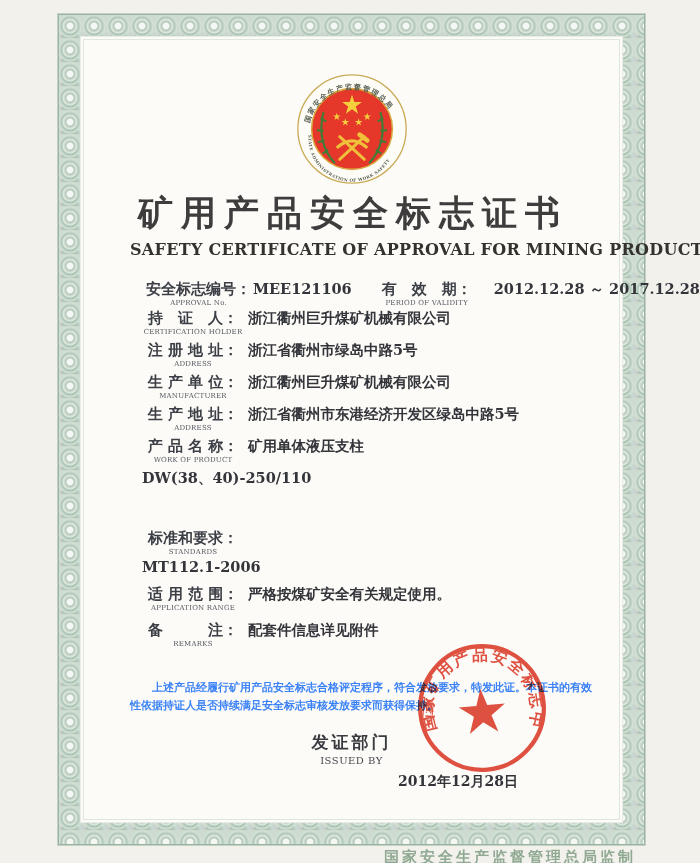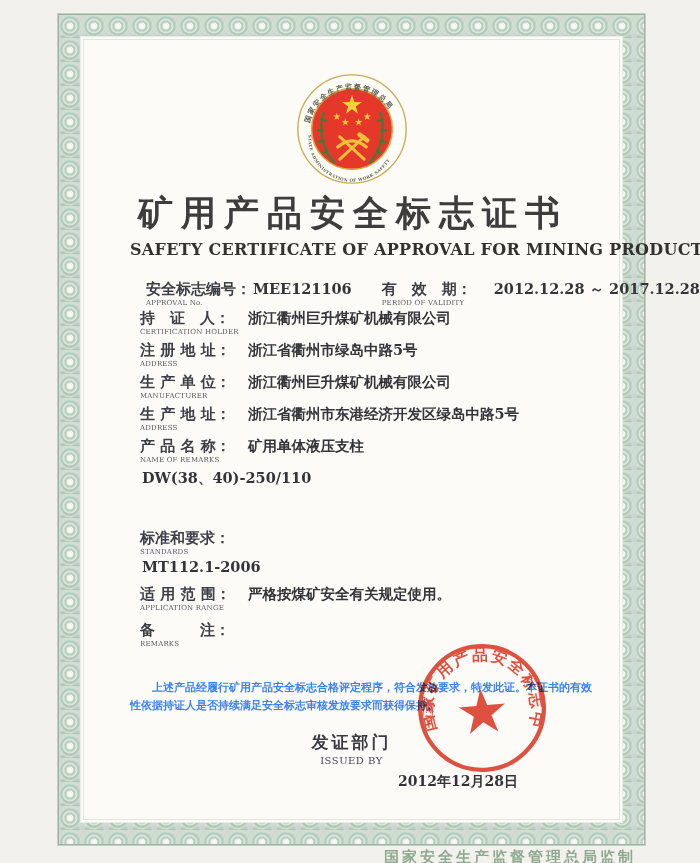--- a/index.html
+++ b/index.html
@@ -36,21 +36,21 @@
   .title-en{
     margin-top:3px;text-align:center;font-size:16px;font-weight:bold;
     letter-spacing:.3px;color:#34322f;white-space:nowrap;
   }
   
   .rows{margin-top:20px;}
   .row{display:flex;align-items:flex-start;margin:0 0 3px 10px;}
   .row1{margin-left:16px;display:flex;}
   .row1 .pair{display:flex;align-items:flex-start;}
   .row1 .pair + .pair{margin-left:30px;gap:20px;}
-  .lbl{flex:none;}
+  .lbl{flex:none;text-align:center;}
   .lbl-w{width:106px;}
   .cn{font-size:15px;font-weight:bold;color:#3d3f47;line-height:20px;white-space:nowrap;}
   .en{font-size:7px;color:#565962;line-height:9px;letter-spacing:.2px;white-space:nowrap;}
   .val{font-size:14.5px;font-weight:600;color:#34353b;line-height:20px;white-space:nowrap;padding-left:2px;}
   .gap-std{margin-top:40px;flex-direction:column;}
   .std{margin-bottom:7px;}
   
   .statement{
     margin:30px 0 0 0;width:462px;font-size:11px;line-height:1.62;
     font-weight:600;color:#3b82f6;text-indent:2em;text-align:justify;
@@ -165,21 +165,21 @@
         <div class="lbl lbl-w">
           <div class="cn">生 产 地 址：</div>
           <div class="en">ADDRESS</div>
         </div>
         <div class="val">浙江省衢州市东港经济开发区绿岛中路5号</div>
       </div>
 
       <div class="row">
         <div class="lbl lbl-w">
           <div class="cn">产 品 名 称：</div>
-          <div class="en">NAME OF REMARKS</div>
+          <div class="en">WORK OF PRODUCT</div>
         </div>
         <div class="val">矿用单体液压支柱</div>
       </div>
 
       <div class="row">
         <div class="val">DW(38、40)-250/110</div>
       </div>
 
       <div class="row std gap-std">
         <div class="lbl lbl-w">
@@ -193,20 +193,21 @@
           <div class="cn">适 用 范 围：</div>
           <div class="en">APPLICATION RANGE</div>
         </div>
         <div class="val">严格按煤矿安全有关规定使用。</div>
       </div>
       <div class="row std">
         <div class="lbl lbl-w">
           <div class="cn">备　　　注：</div>
           <div class="en">REMARKS</div>
         </div>
+        <div class="val">配套件信息详见附件</div>
       </div>
     </div>
 
     <div class="statement">上述产品经履行矿用产品安全标志合格评定程序，符合发放要求，特发此证。本证书的有效性依据持证人是否持续满足安全标志审核发放要求而获得保持。</div>
 
     <div class="issued">
       <div class="issued-cn">发证部门</div>
       <div class="issued-en">ISSUED BY</div>
     </div>
     <div class="issue-date">2012年12月28日</div>

